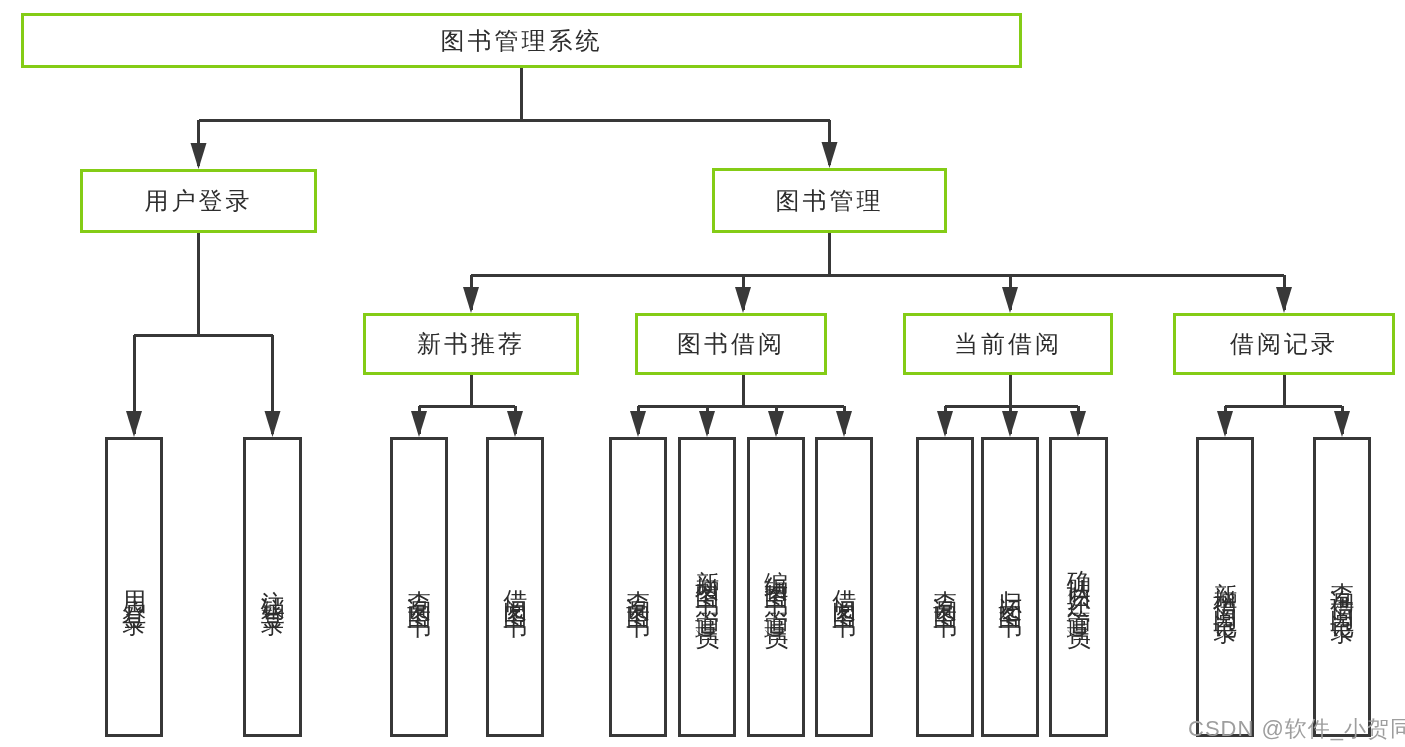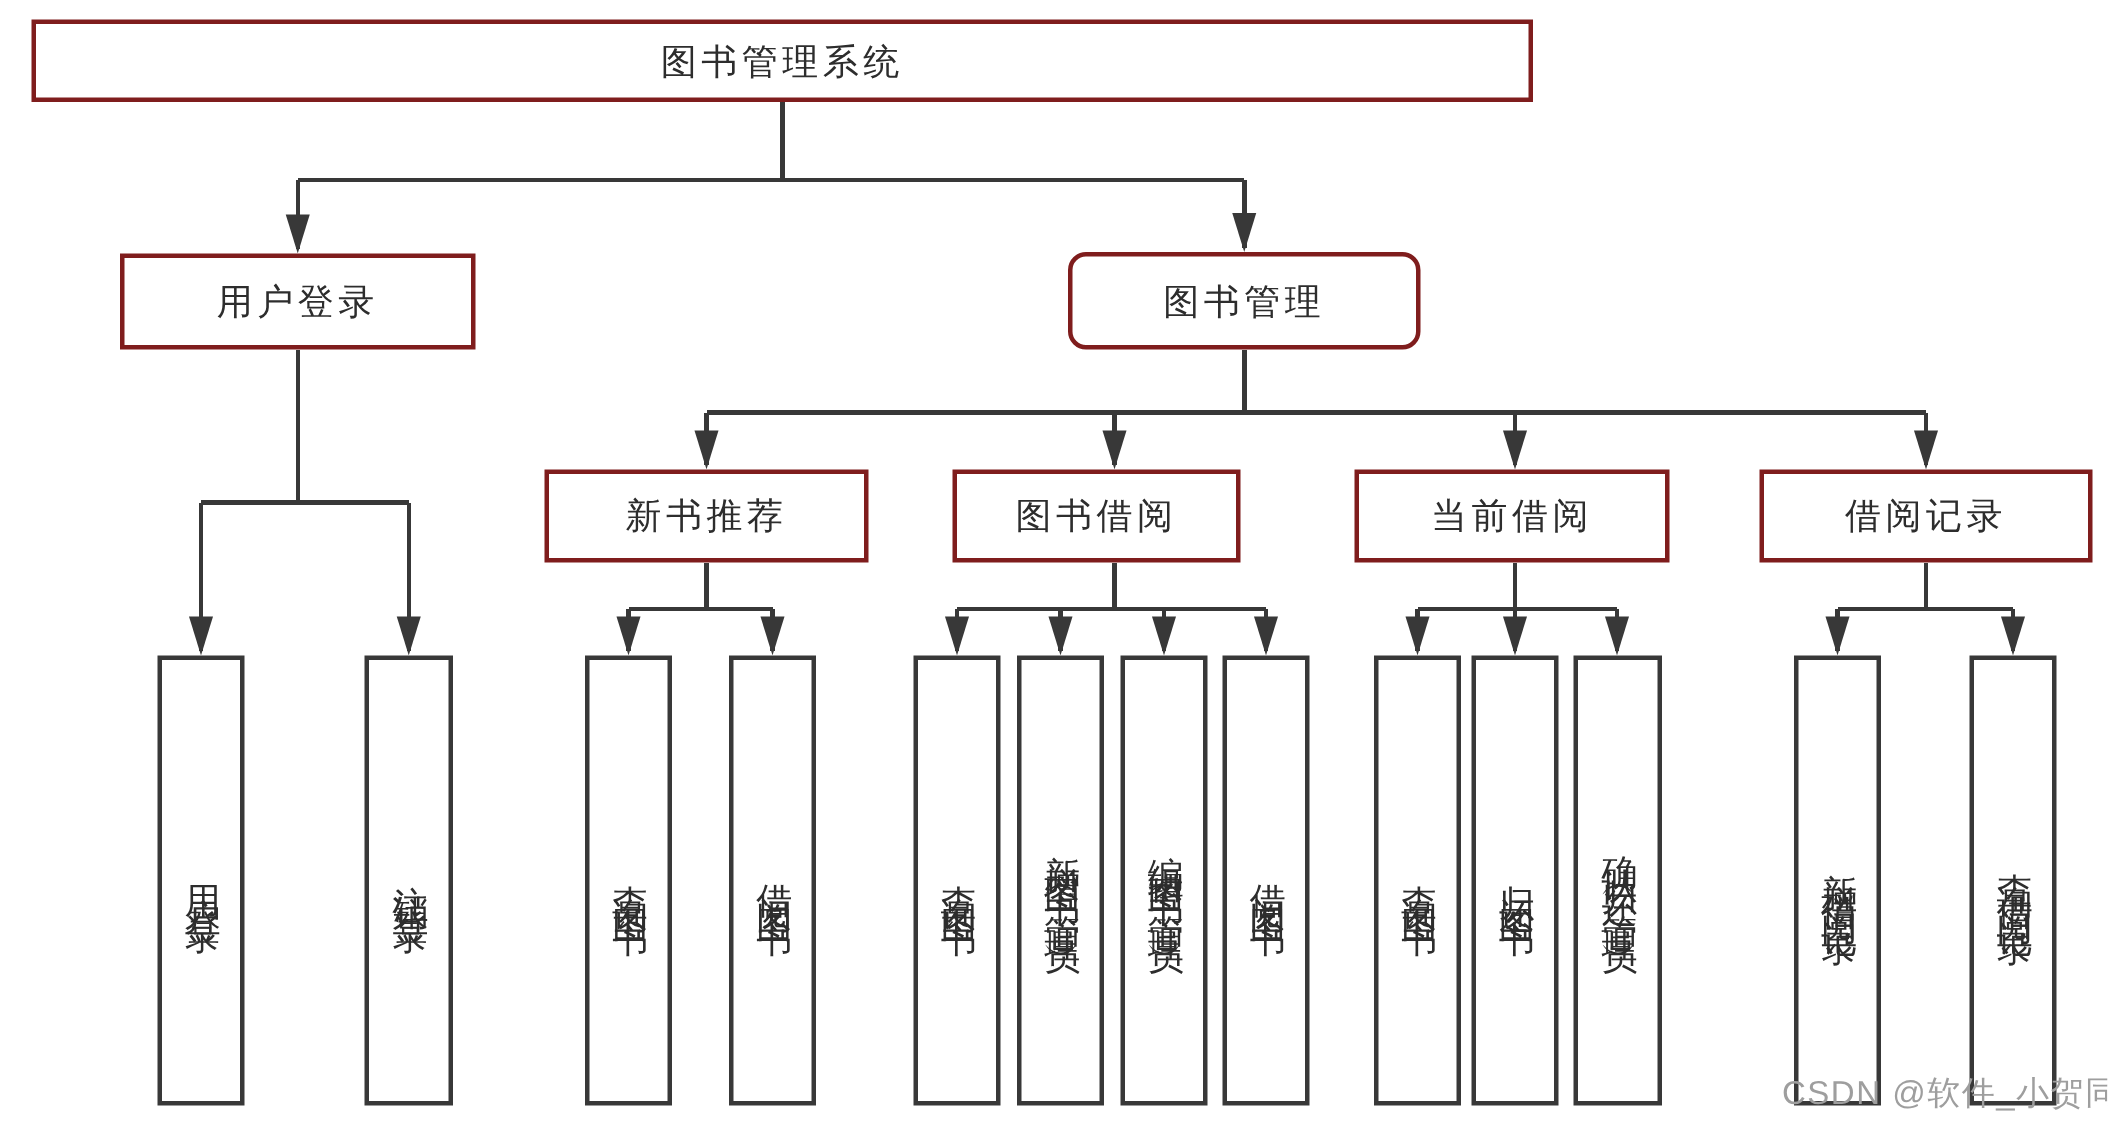--- a/index.html
+++ b/index.html
@@ -19,21 +19,21 @@
     position: absolute;
     left: 0;
     top: 0;
     width: 1405px;
     height: 747px;
   }
   .hbox {
     position: absolute;
     box-sizing: border-box;
     background: #ffffff;
-    border: 3px solid #7f1d1d;
+    border: 3px solid #84cc16;
     display: flex;
     align-items: center;
     justify-content: center;
     color: #2d2d2d;
     font-size: 24px;
     letter-spacing: 3px;
     white-space: nowrap;
     z-index: 2;
   }
   .vbox {
@@ -113,21 +113,21 @@
     </g>
   </svg>
 
   <div class="hbox" style="left:21px; top:13px; width:1001px; height:55px;">
     <span>图书管理系统</span>
   </div>
 
   <div class="hbox" style="left:80px; top:169px; width:237px; height:64px;">
     <span>用户登录</span>
   </div>
-  <div class="hbox" style="left:712px; top:168px; width:235px; height:65px;border-radius:12px;">
+  <div class="hbox" style="left:712px; top:168px; width:235px; height:65px;">
     <span>图书管理</span>
   </div>
 
   <div class="hbox" style="left:363px; top:313px; width:216px; height:62px;text-align:right;">
     <span>新书推荐</span>
   </div>
   <div class="hbox" style="left:635px; top:313px; width:192px; height:62px;">
     <span>图书借阅</span>
   </div>
   <div class="hbox" style="left:903px; top:313px; width:210px; height:62px;">

